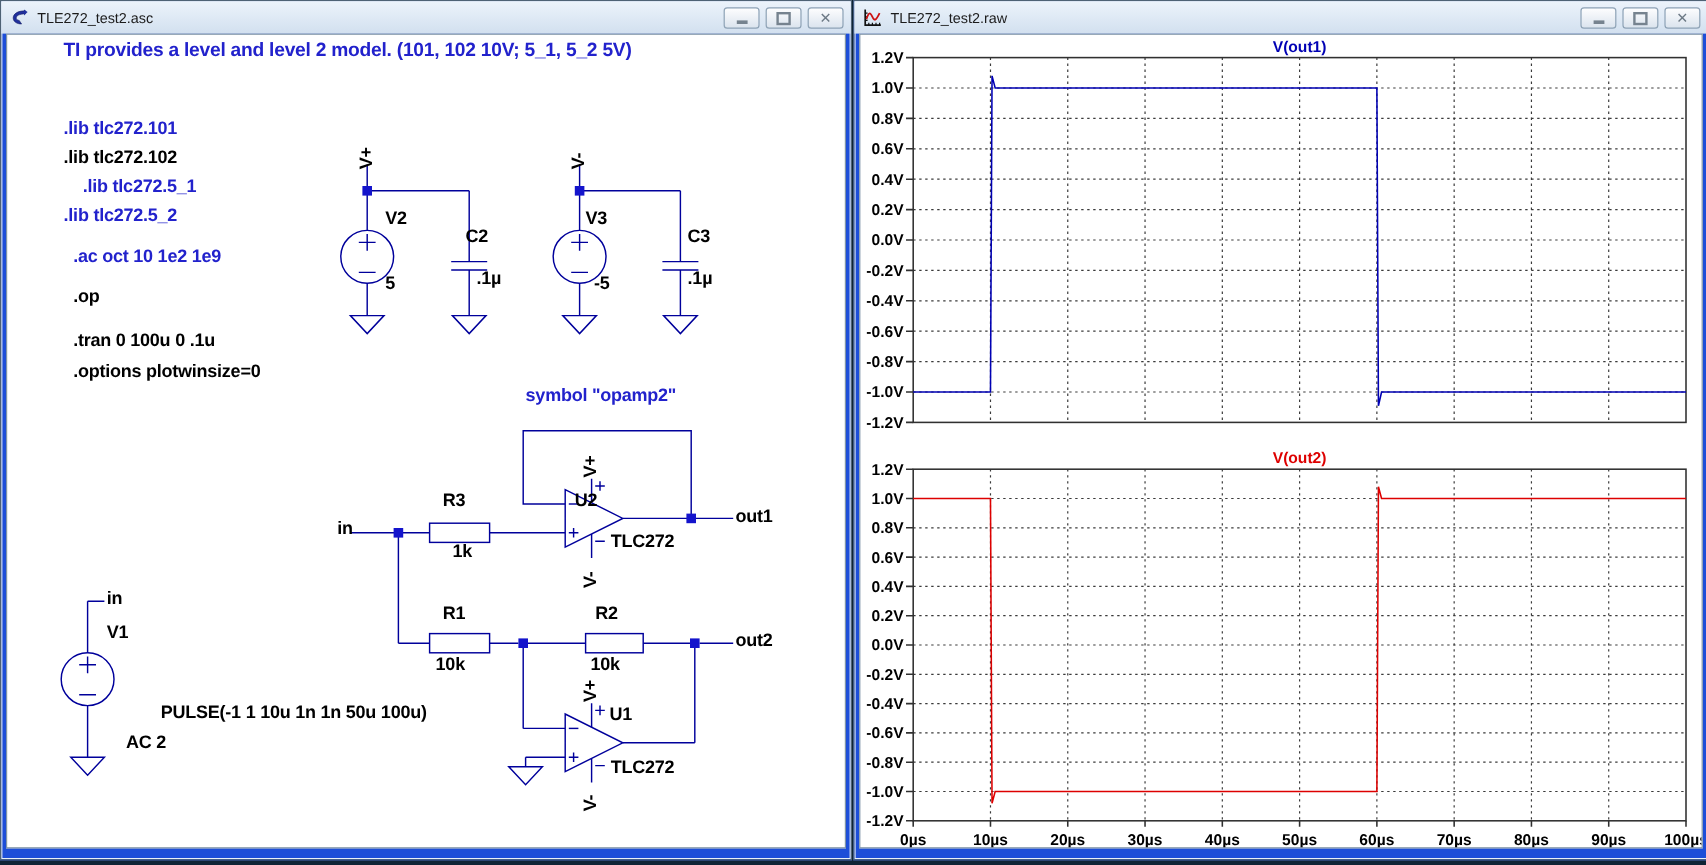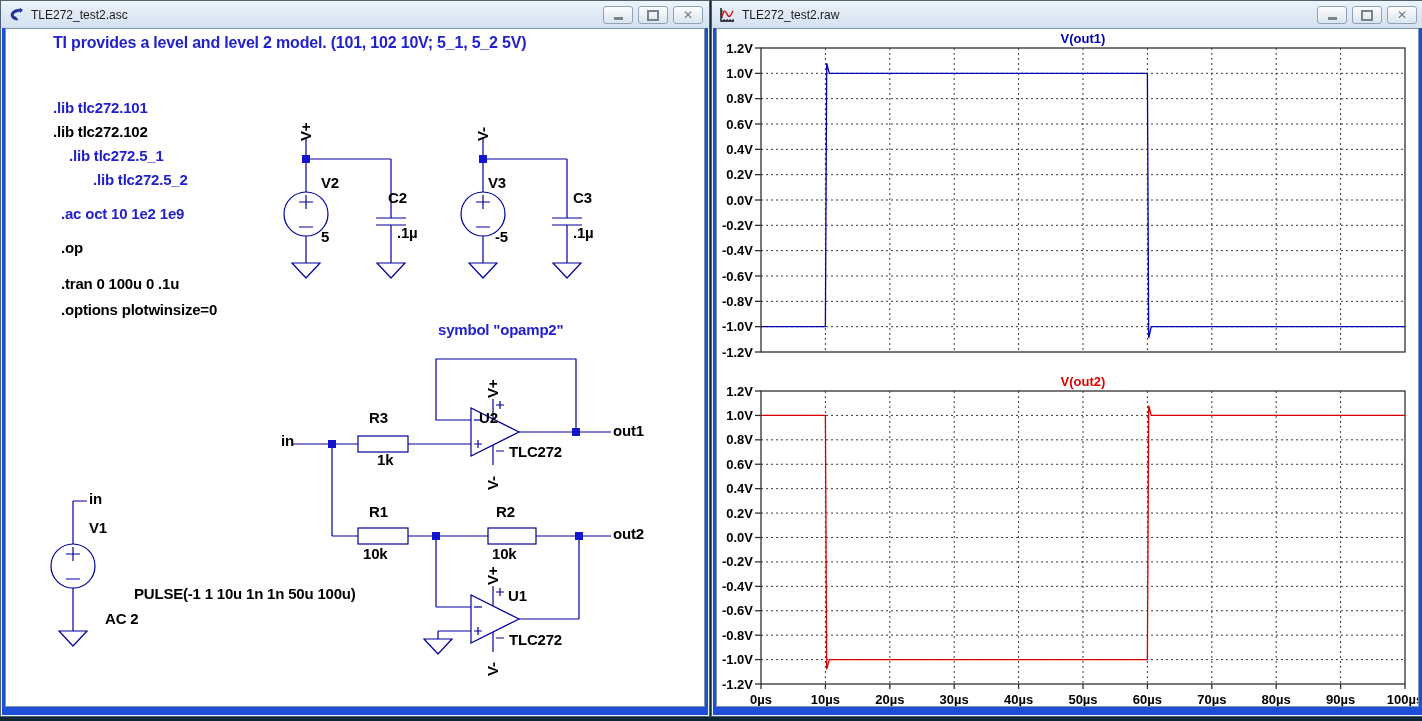--- a/index.html
+++ b/index.html
@@ -144,21 +144,21 @@
           <rect x="571" y="427" width="8" height="8"></rect>
           <rect x="431" y="531" width="8" height="8"></rect>
           <rect x="574" y="531" width="8" height="8"></rect>
         </g>
       </svg>
       <div id="schematic-labels">
           <div class="slabel" style="left: 52px; top: 34px; color: rgb(34, 34, 204); font-size: 16px;">TI provides a level and level 2 model. (101, 102 10V; 5_1, 5_2 5V)</div>
           <div class="slabel" style="left: 52px; top: 99px; color: rgb(34, 34, 204);">.lib tlc272.101</div>
           <div class="slabel" style="left: 52px; top: 123px; color: rgb(0, 0, 0);">.lib tlc272.102</div>
           <div class="slabel" style="left: 52px; top: 147px; color: rgb(34, 34, 204); margin-left: 16px;">.lib tlc272.5_1</div>
-          <div class="slabel" style="left: 52px; top: 171px; color: rgb(34, 34, 204); margin-left: 40px;">.lib tlc272.5_2</div>
+          <div class="slabel" style="left: 52px; top: 171px; color: rgb(34, 34, 204);">.lib tlc272.5_2</div>
           <div class="slabel" style="left: 60px; top: 205px; color: rgb(34, 34, 204);">.ac oct 10 1e2 1e9</div>
           <div class="slabel" style="left: 60px; top: 239px; color: rgb(0, 0, 0);">.op</div>
           <div class="slabel" style="left: 60px; top: 275px; color: rgb(0, 0, 0);">.tran 0 100u 0 .1u</div>
           <div class="slabel" style="left: 60px; top: 301px; color: rgb(0, 0, 0);">.options plotwinsize=0</div>
           <div class="slabel" style="left: 437px; top: 321px; color: rgb(34, 34, 204);">symbol "opamp2"</div>
           <div class="slabel" style="left: 320px; top: 174px; color: rgb(0, 0, 0);">V2</div>
           <div class="slabel" style="left: 320px; top: 228px; color: rgb(0, 0, 0);">5</div>
           <div class="slabel" style="left: 387px; top: 189px; color: rgb(0, 0, 0);">C2</div>
           <div class="slabel" style="left: 396px; top: 224px; color: rgb(0, 0, 0);">.1µ</div>
           <div class="slabel" style="left: 487px; top: 174px; color: rgb(0, 0, 0);">V3</div>

